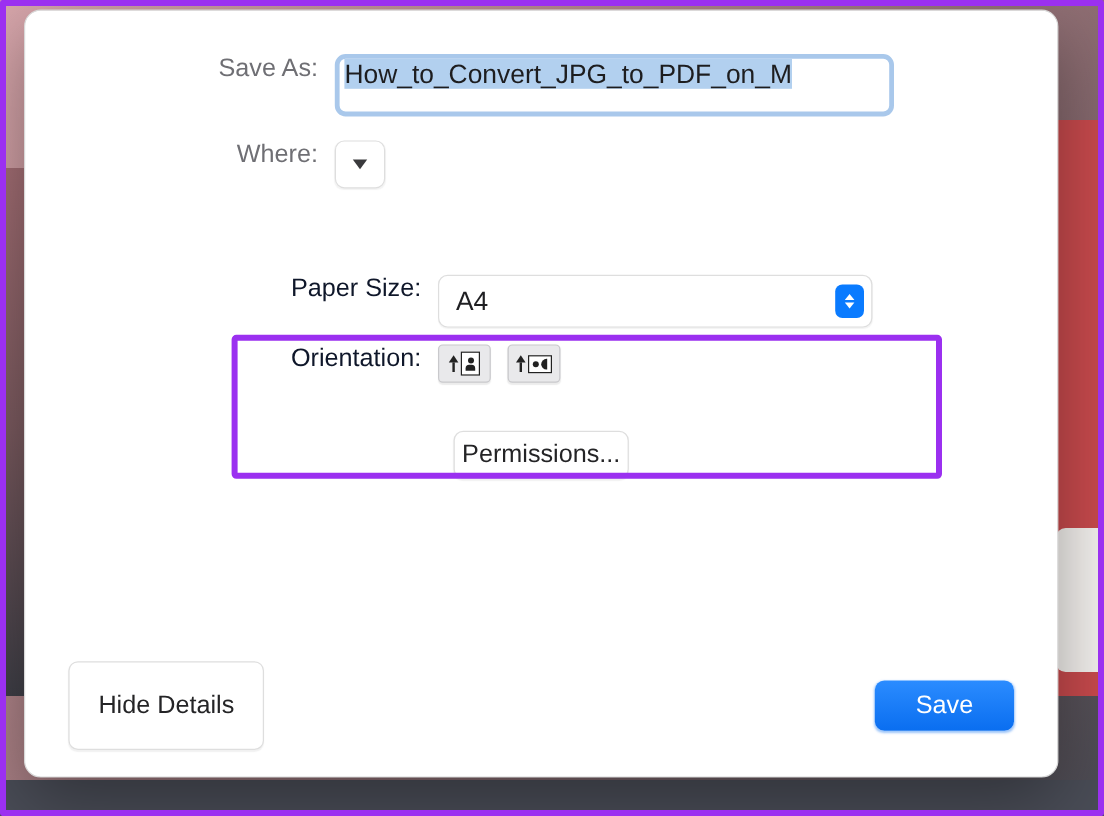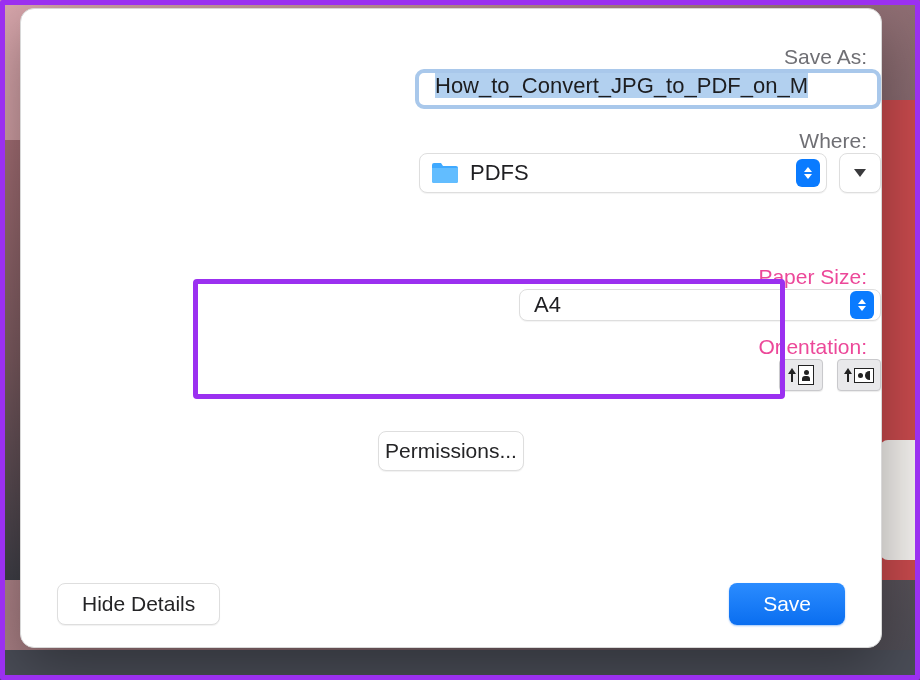--- a/index.html
+++ b/index.html
@@ -33,41 +33,40 @@
     width: 862px; height: 640px;
     background: #fff;
     border: 1px solid #d8d8d8;
     border-radius: 14px;
     box-shadow: 0 20px 60px rgba(0,0,0,0.35);
     padding-top: 36px;
   }
 
   .row {
     display: flex;
-    align-items: flex-end;
+    align-items: flex-start;
     margin-bottom: 20px;
-    flex-direction: column;
   }
   .label {
     width: 258px;
     text-align: right;
     font-size: 21px;
     color: #6f6f74;
     padding-right: 14px;
   }
-  .label-dark { color: #ec4899; }
+  .label-dark { color: #0f172a; }
 
   .save-as-input {
-    width: 466px; height: 40px;
+    width: 466px; height: 52px;
     border: 4px solid #a9c8eb;
     border-radius: 9px;
     background: #fff;
     font-size: 22px;
     color: #1d1d1f;
-    padding: 0 16px;
+    padding: 0 4px;
     outline: none;
     position: relative;
   }
   .save-as-input span.sel {
     background: #b2d0ef;
   }
 
   .tags-input {
     width: 466px; height: 38px;
     border: 1px solid #dcdcde;
@@ -121,21 +120,21 @@
     left: 172px; top: 270px;
     width: 592px; height: 120px;
     border: 5px solid #9b30f0;
     border-radius: 4px;
     pointer-events: none;
   }
 
   .paper-row { margin-top: 72px; margin-bottom: 14px; }
   .paper-label { width: 344px; }
   .paper-select {
-    width: 362px; height: 32px;
+    width: 362px; height: 44px;
     border: 1px solid #dedede;
     border-radius: 8px;
     background: #fff;
     display: flex; align-items: center;
     padding: 0 6px 0 14px;
     box-shadow: 0 1px 1px rgba(0,0,0,0.05);
   }
   .paper-text { font-size: 22px; color: #1f1f22; flex: 1; }
 
   .orient-row .label { width: 344px; }
@@ -193,21 +192,21 @@
     align-items: center;
     padding: 0 36px;
   }
   .footer .spacer { flex: 1; }
   .btn {
     border: 1px solid #dedede;
     border-radius: 8px;
     background: #fff;
     font-size: 21px;
     color: #242426;
-    padding: 8px 24px;
+    padding: 24px 24px;
     box-shadow: 0 1px 1px rgba(0,0,0,0.06);
   }
   .btn + .btn, .btn + .btn-primary { margin-left: 16px; }
   .btn-primary {
     border: none;
     border-radius: 8px;
     background: linear-gradient(180deg, #2b8cff 0%, #0a6ef0 100%);
     color: #fff;
     font-size: 21px;
     font-weight: 500;
@@ -236,31 +235,20 @@
     <div class="label">Save As:</div>
     <div class="save-as-input">
       <span class="sel">How_to_Convert_JPG_to_PDF_on_M</span>
     </div>
   </div>
 
 
   <div class="row" style="margin-bottom:16px;">
     <div class="label">Where:</div>
     <div class="where-wrap">
-      <div class="where-select">
-        <svg class="folder-icon" viewBox="0 0 30 24">
-          <path d="M2 4 Q2 2 4 2 L11 2 L13 5 L26 5 Q28 5 28 7 L28 20 Q28 22 26 22 L4 22 Q2 22 2 20 Z" fill="#3fa9ff"></path>
-          <path d="M2 7 L28 7 L28 20 Q28 22 26 22 L4 22 Q2 22 2 20 Z" fill="#62bdff"></path>
-        </svg>
-        <div class="where-text">PDFS</div>
-        <div class="stepper-blue">
-          <div class="chev up"></div>
-          <div class="chev down"></div>
-        </div>
-      </div>
       <div class="expand-btn">
         <div class="chev-down"></div>
       </div>
     </div>
   </div>
 
   <div class="row paper-row">
     <div class="label label-dark paper-label">Paper Size:</div>
     <div class="paper-select">
       <div class="paper-text">A4</div>

